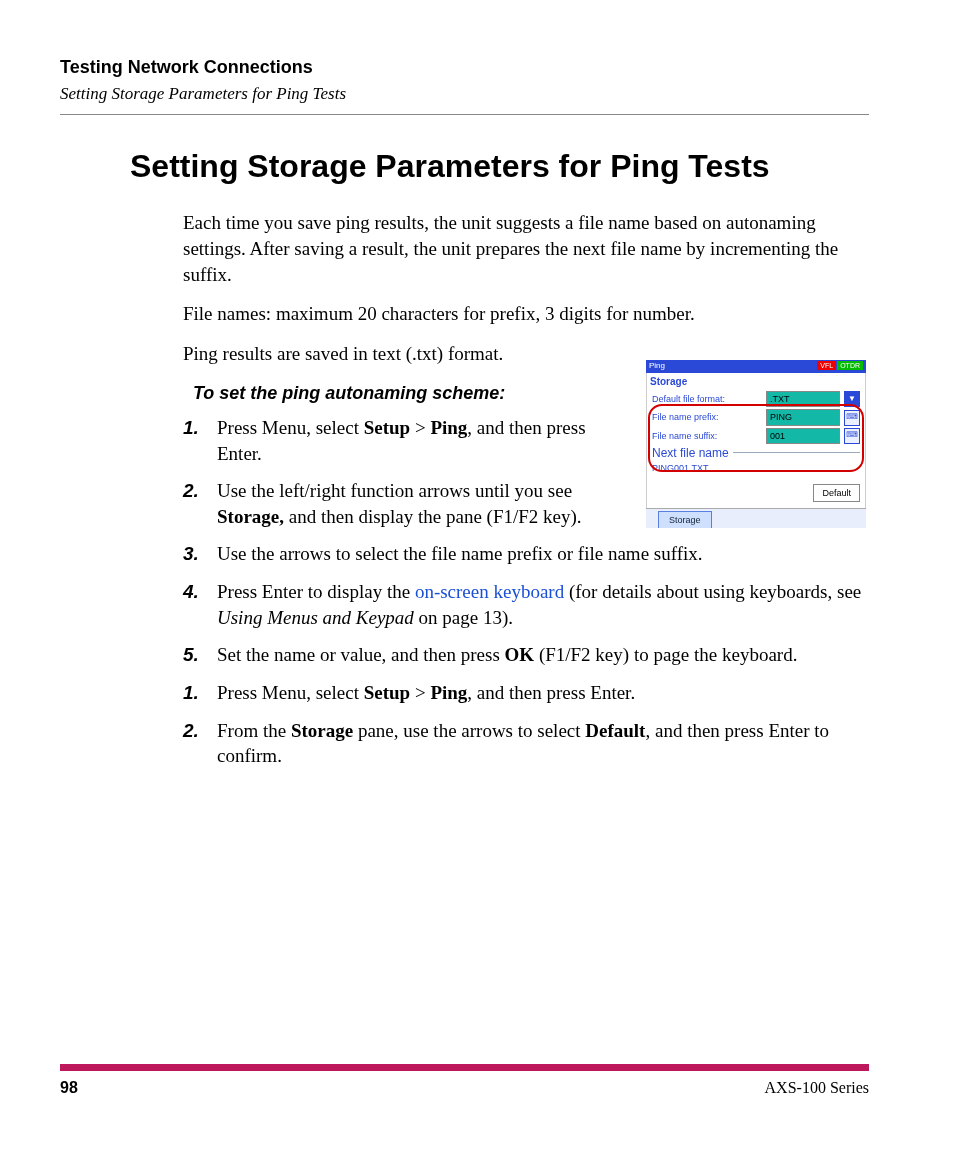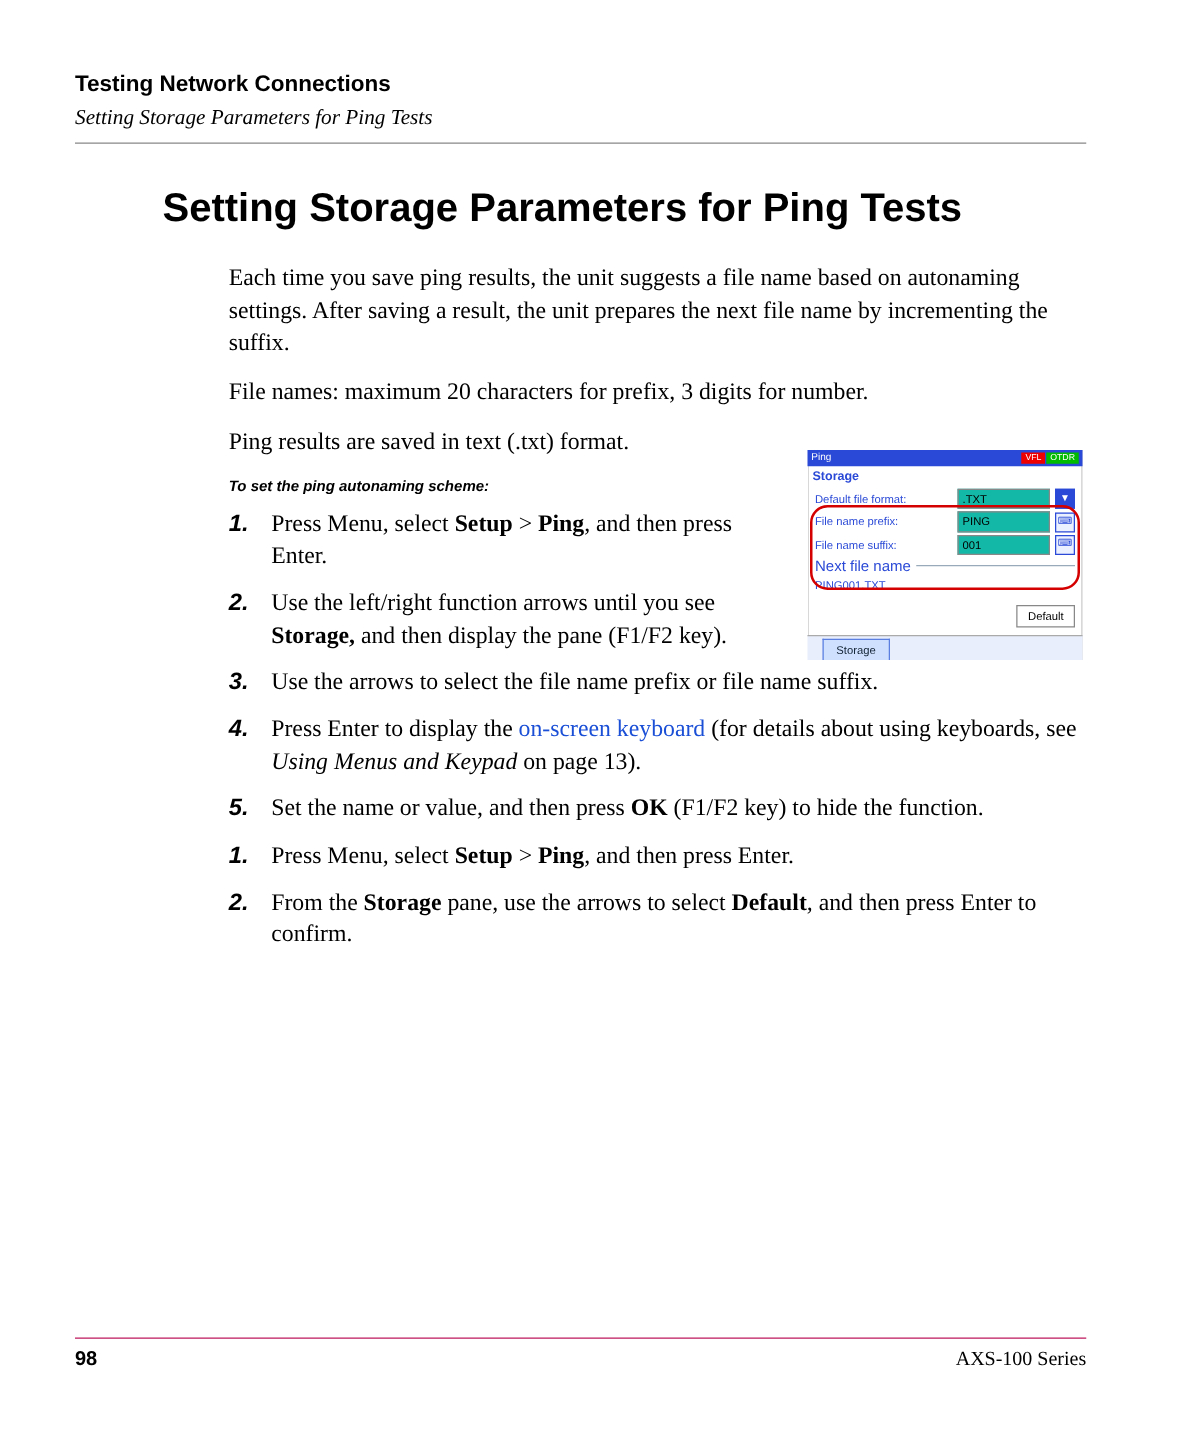--- a/index.html
+++ b/index.html
@@ -4,21 +4,21 @@
 <style>
   html,body{margin:0;padding:0;background:#fff;color:#000;}
   body{width:954px;height:1159px;font-family:Georgia,"Times New Roman",serif;font-size:19px;line-height:1.35;position:relative;}
   .page{padding:55px 85px 0 60px;}
   .running-head{font-family:"Segoe UI",Arial,sans-serif;font-weight:700;font-size:18px;}
   .running-sub{font-style:italic;font-family:Georgia,serif;font-size:17px;margin-top:4px;}
   hr.head-rule{border:0;border-top:1px solid #888;margin:8px 0 30px 0;}
   h1.title{font-family:"Segoe UI",Arial,sans-serif;font-weight:800;font-size:32px;margin:0 0 22px 70px;}
   .body-col{margin-left:123px;margin-right:0;}
   p{margin:13px 0 14px 0;}
-  .subhead{font-family:"Segoe UI",Arial,sans-serif;font-weight:700;font-style:italic;font-size:12px;margin:12px 0 10px 0;}
+  .subhead{font-family:"Segoe UI",Arial,sans-serif;font-weight:700;font-style:italic;font-size:18px;margin:12px 0 10px 10px;}
   ol.steps{list-style:none;padding:0;margin:0 0 12px 0;}
   ol.steps>li{display:flex;margin:0 0 12px 0;}
   ol.steps>li .marker{font-family:"Segoe UI",Arial,sans-serif;font-weight:700;font-style:italic;min-width:34px;}
   ol.steps>li .step-body{flex:1;}
   b.sans{font-family:inherit;font-weight:700;}
   a.link{color:#1a4fd6;text-decoration:none;}
   .narrow .step-body{max-width:370px;}
 
   
   .shot{position:absolute;right:88px;top:360px;width:220px;padding:0;background:#fff;font-family:Arial,sans-serif;font-size:9px;color:#000;box-shadow:0 0 0 1px #ccc inset;}
@@ -34,21 +34,21 @@
   .shot .row .ctl.dd{background:#2a49d6;color:#fff;}
   .shot .nfn{color:#2a49d6;font-size:12px;padding:0 6px;display:flex;align-items:center;gap:4px;}
   .shot .nfn .line{flex:1;height:1px;background:#9ab;}
   .shot .nfv{color:#2a49d6;padding:1px 6px 4px 6px;font-size:9px;}
   .shot .default-row{display:flex;justify-content:flex-end;padding:6px;}
   .shot .btn{border:1px solid #888;padding:2px 8px;font-size:9px;background:#fff;}
   .shot .tabbar{display:flex;border-top:1px solid #aaa;background:#e9eefc;}
   .shot .tabbar .tab{border:1px solid #5a7fe0;border-bottom:none;background:#cfe0ff;color:#123;padding:2px 10px;font-size:9px;margin:2px 0 0 12px;}
   .callout{position:absolute;border:2px solid #d40000;border-radius:14px;pointer-events:none;}
 
-  .footer{position:absolute;bottom:60px;left:60px;right:85px;border-top:1px solid #be185d;display:flex;justify-content:space-between;font-size:16px;padding-top:6px;}
+  .footer{position:absolute;bottom:60px;left:60px;right:85px;border-top:7px solid #be185d;display:flex;justify-content:space-between;font-size:16px;padding-top:6px;}
   .footer .pn{font-family:"Segoe UI",Arial,sans-serif;font-weight:700;}
   .footer .series{font-family:Georgia,serif;}
 </style>
 </head>
 <body>
 
 <div class="page">
   <div class="running-head">Testing Network Connections</div>
   <div class="running-sub">Setting Storage Parameters for Ping Tests</div>
   <hr class="head-rule">
@@ -84,21 +84,21 @@
       </li>
       <li>
         <span class="marker">4.</span>
         <span class="step-body">
           <span>Press Enter to display the </span><a class="link" href="#">on-screen keyboard</a><span> (for details about using keyboards, see </span><i>Using Menus and Keypad</i><span> on page 13).</span>
         </span>
       </li>
       <li>
         <span class="marker">5.</span>
         <span class="step-body">
-          <span>Set the name or value, and then press </span><b class="sans">OK</b><span> (F1/F2 key) to hide the function.</span>
+          <span>Set the name or value, and then press </span><b class="sans">OK</b><span> (F1/F2 key) to page the keyboard.</span>
         </span>
       </li>
     </ol>
 
     <ol class="steps">
       <li>
         <span class="marker">1.</span>
         <span class="step-body">
           <span>Press Menu, select </span><b class="sans">Setup</b><span> &gt; </span><b class="sans">Ping</b><span>, and then press Enter.</span>
         </span>

